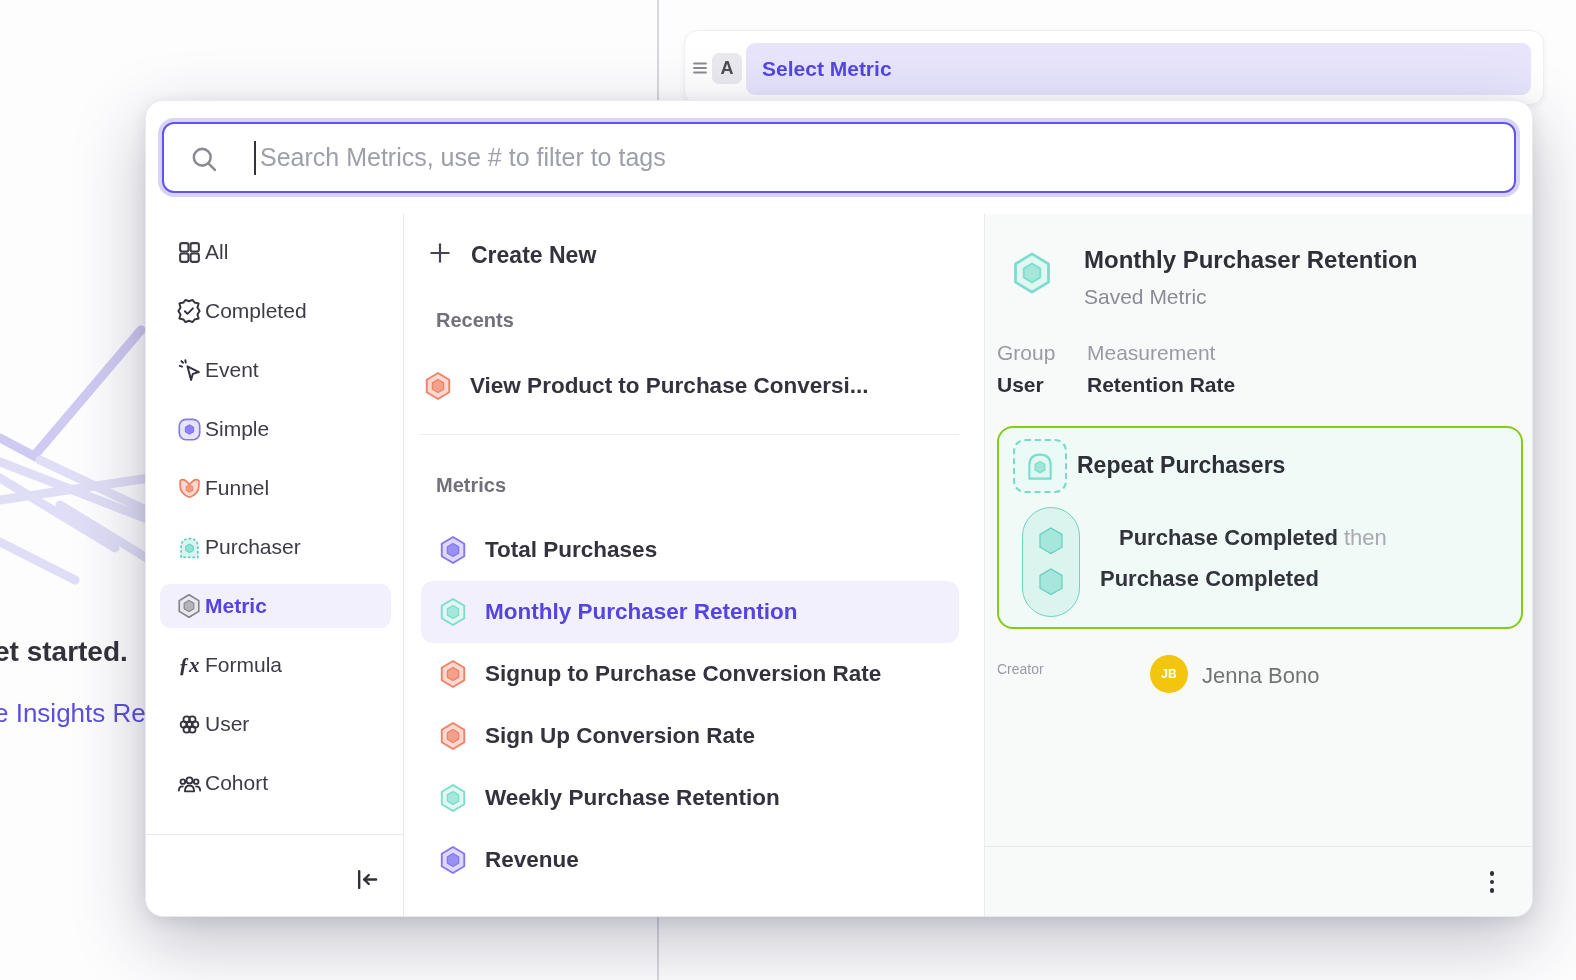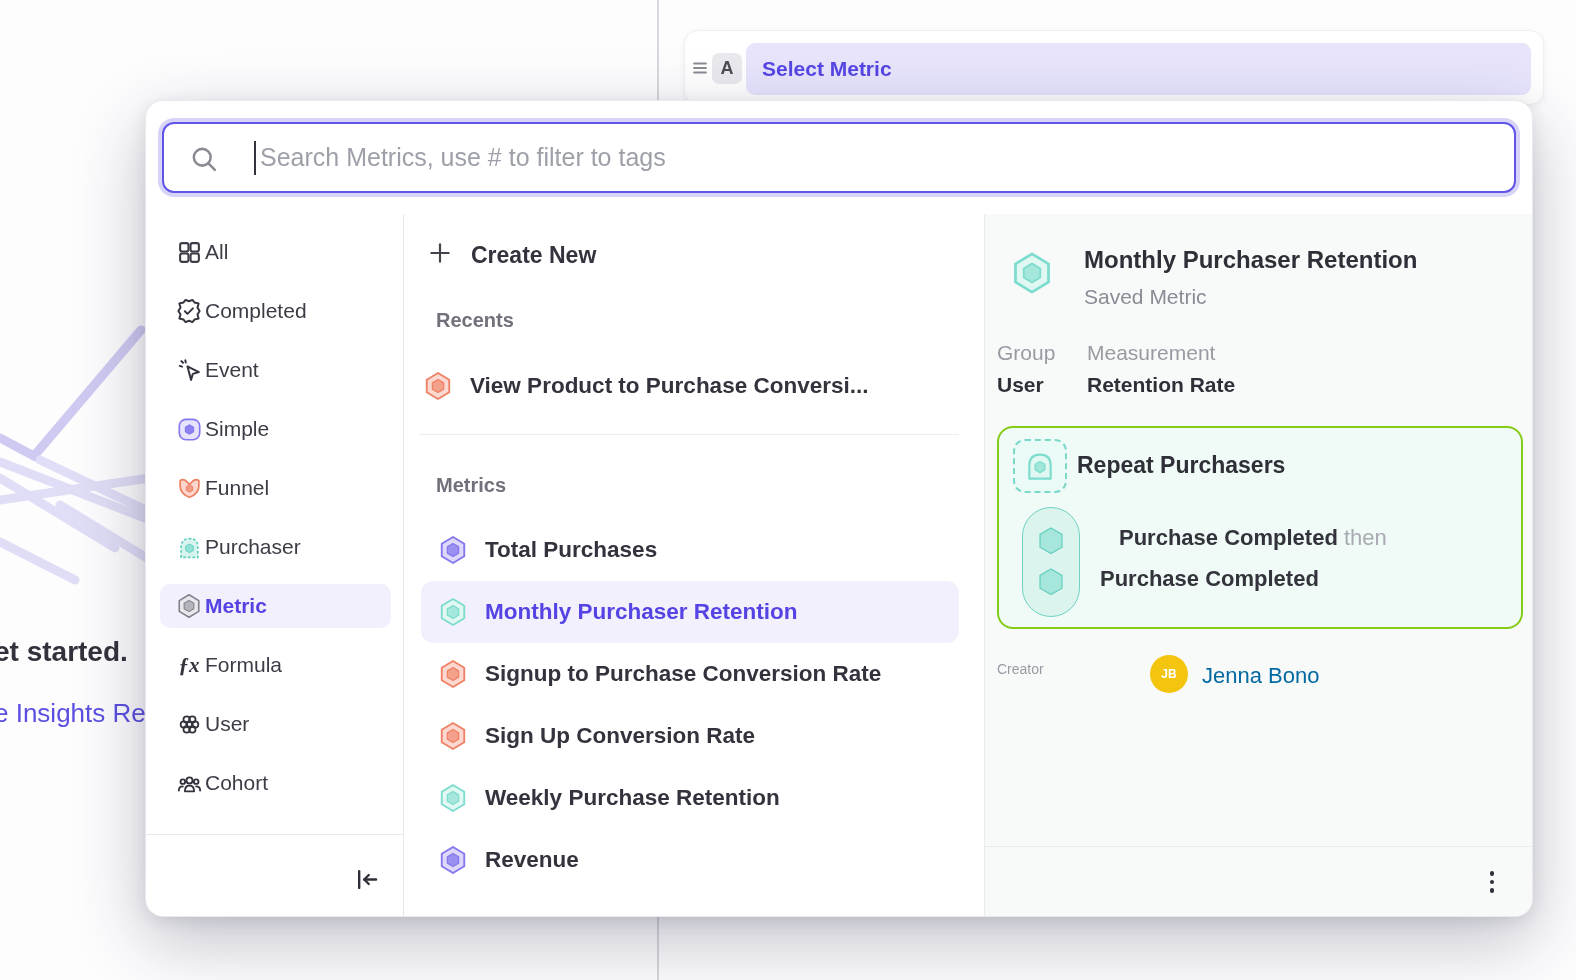--- a/index.html
+++ b/index.html
@@ -91,21 +91,21 @@
   .d-capsule { left:23px; top:79px; width:58px; height:110px; background:#dcf4ee;
                border:1.5px solid #6fd3c4; border-radius:29px; }
   .d-step1 { left:101px; top:97px; font-size:22px; font-weight:600; color:#33333c;margin-left:19px; }
   .d-step1 .then { font-weight:400; color:#a9a9b2; }
   .d-step2 { left:101px; top:138px; font-size:22px; font-weight:600; color:#33333c; }
 
   .d-creator-lbl { left:12px; top:447px; font-size:14px; color:#9a9aa3; }
   .d-avatar { left:165px; top:441px; width:38px; height:38px; border-radius:50%; background:#f4c50f;
               display:flex; align-items:center; justify-content:center;
               font-size:12px; font-weight:700; color:#ffffff; }
-  .d-creator-name { left:217px; top:449px; font-size:22px; color:#0369a1; }
+  .d-creator-name { left:217px; top:449px; font-size:22px; color:#737373; }
 
   .d-footer-divider { left:0; top:632px; width:550px; height:1px; background:#e7ebea; }
   .kebab { left:496px; top:650px; width:22px; height:36px; display:flex; flex-direction:column;
            align-items:center; justify-content:center; gap:4px; }
   .kebab i { width:4.5px; height:4.5px; border-radius:50%; background:#2f2f38; }
 
   
   .hex-purple { --hof:#ded9fb; --hos:#8277ee; --hif:#9a90f2; }
   .hex-teal   { --hof:#e0f7f2; --hos:#7cdccd; --hif:#a5e7db; }
   .hex-salmon { --hof:#fcd9d0; --hos:#ef8166; --hif:#f4a18b; }

